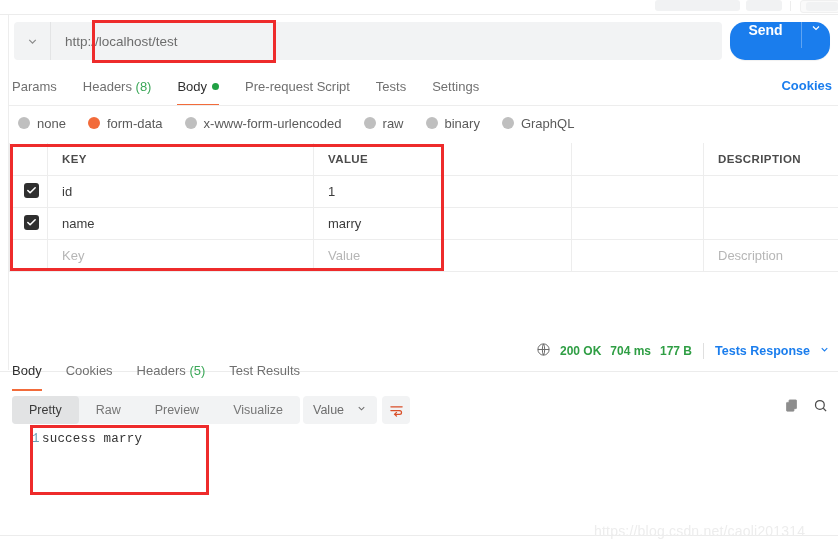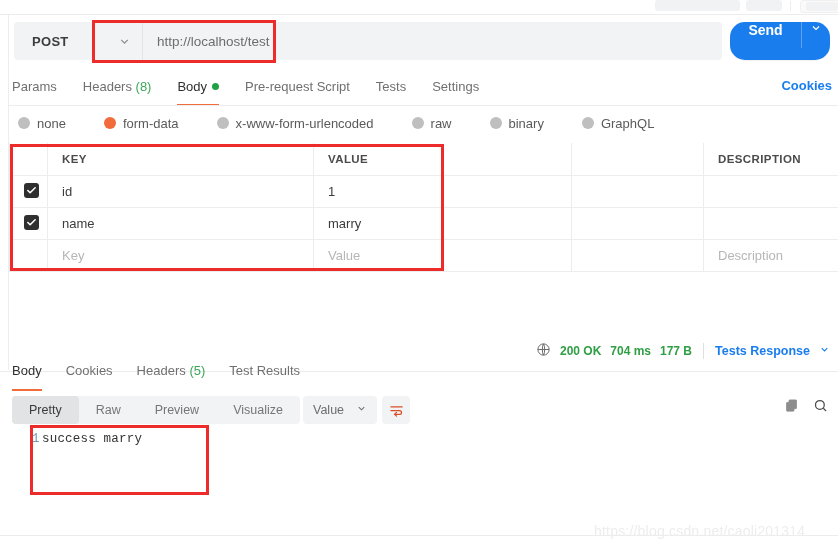--- a/index.html
+++ b/index.html
@@ -87,21 +87,21 @@
   .rtab.active .underline {
     position:absolute; left: 13px; right: 13px; bottom: -4px; height: 2px; background: #f26b3a;
   }
   .cookies-link {
     position: absolute; right: 6px; top: 78px; color: #1a7ded; font-weight: bold; font-size: 13px;
   }
   .tabs-rule { position:absolute; left: 9px; top: 105px; width: 829px; height: 1px; background: #ededed; }
 
   
   .radios {
-    position: absolute; left: 18px; top: 113px; height: 20px; display: flex; align-items: center; gap: 38px;
+    position: absolute; left: 18px; top: 113px; height: 20px; display: flex; align-items: center; gap: 22px;
   }
   .radio { display: flex; align-items: center; gap: 7px; color: #5a5a5a; font-size: 13px; }
   .rdot { width: 12px; height: 12px; border-radius: 50%; background: #bfbfbf; display:block; }
   .rdot.on { background: #f26b3a; }
 
   
   .kvtable {
     position: absolute; left: 9px; top: 143px; width: 829px;
     border-collapse: collapse; table-layout: fixed;
   }
@@ -199,21 +199,20 @@
     <div class="ph ph-a"></div>
     <div class="ph ph-b"></div>
     <div class="ph-sep"></div>
     <div class="ph ph-c"></div>
     <div class="ph ph-d"></div>
   </div>
   <div class="top-rule"></div>
   <div class="left-rail"></div>
 
   <div class="urlbar">
-    <div class="method">POST</div>
     <div class="method-caret">
       <svg width="13" height="13" viewBox="0 0 24 24" fill="none" stroke="currentColor" stroke-width="2.2">
           <polyline points="6 9 12 15 18 9"></polyline>
         </svg>
     </div>
     <div class="url-sep"></div>
     <div class="url-text">http://localhost/test</div>
   </div>
 
   <div class="send-wrap">

